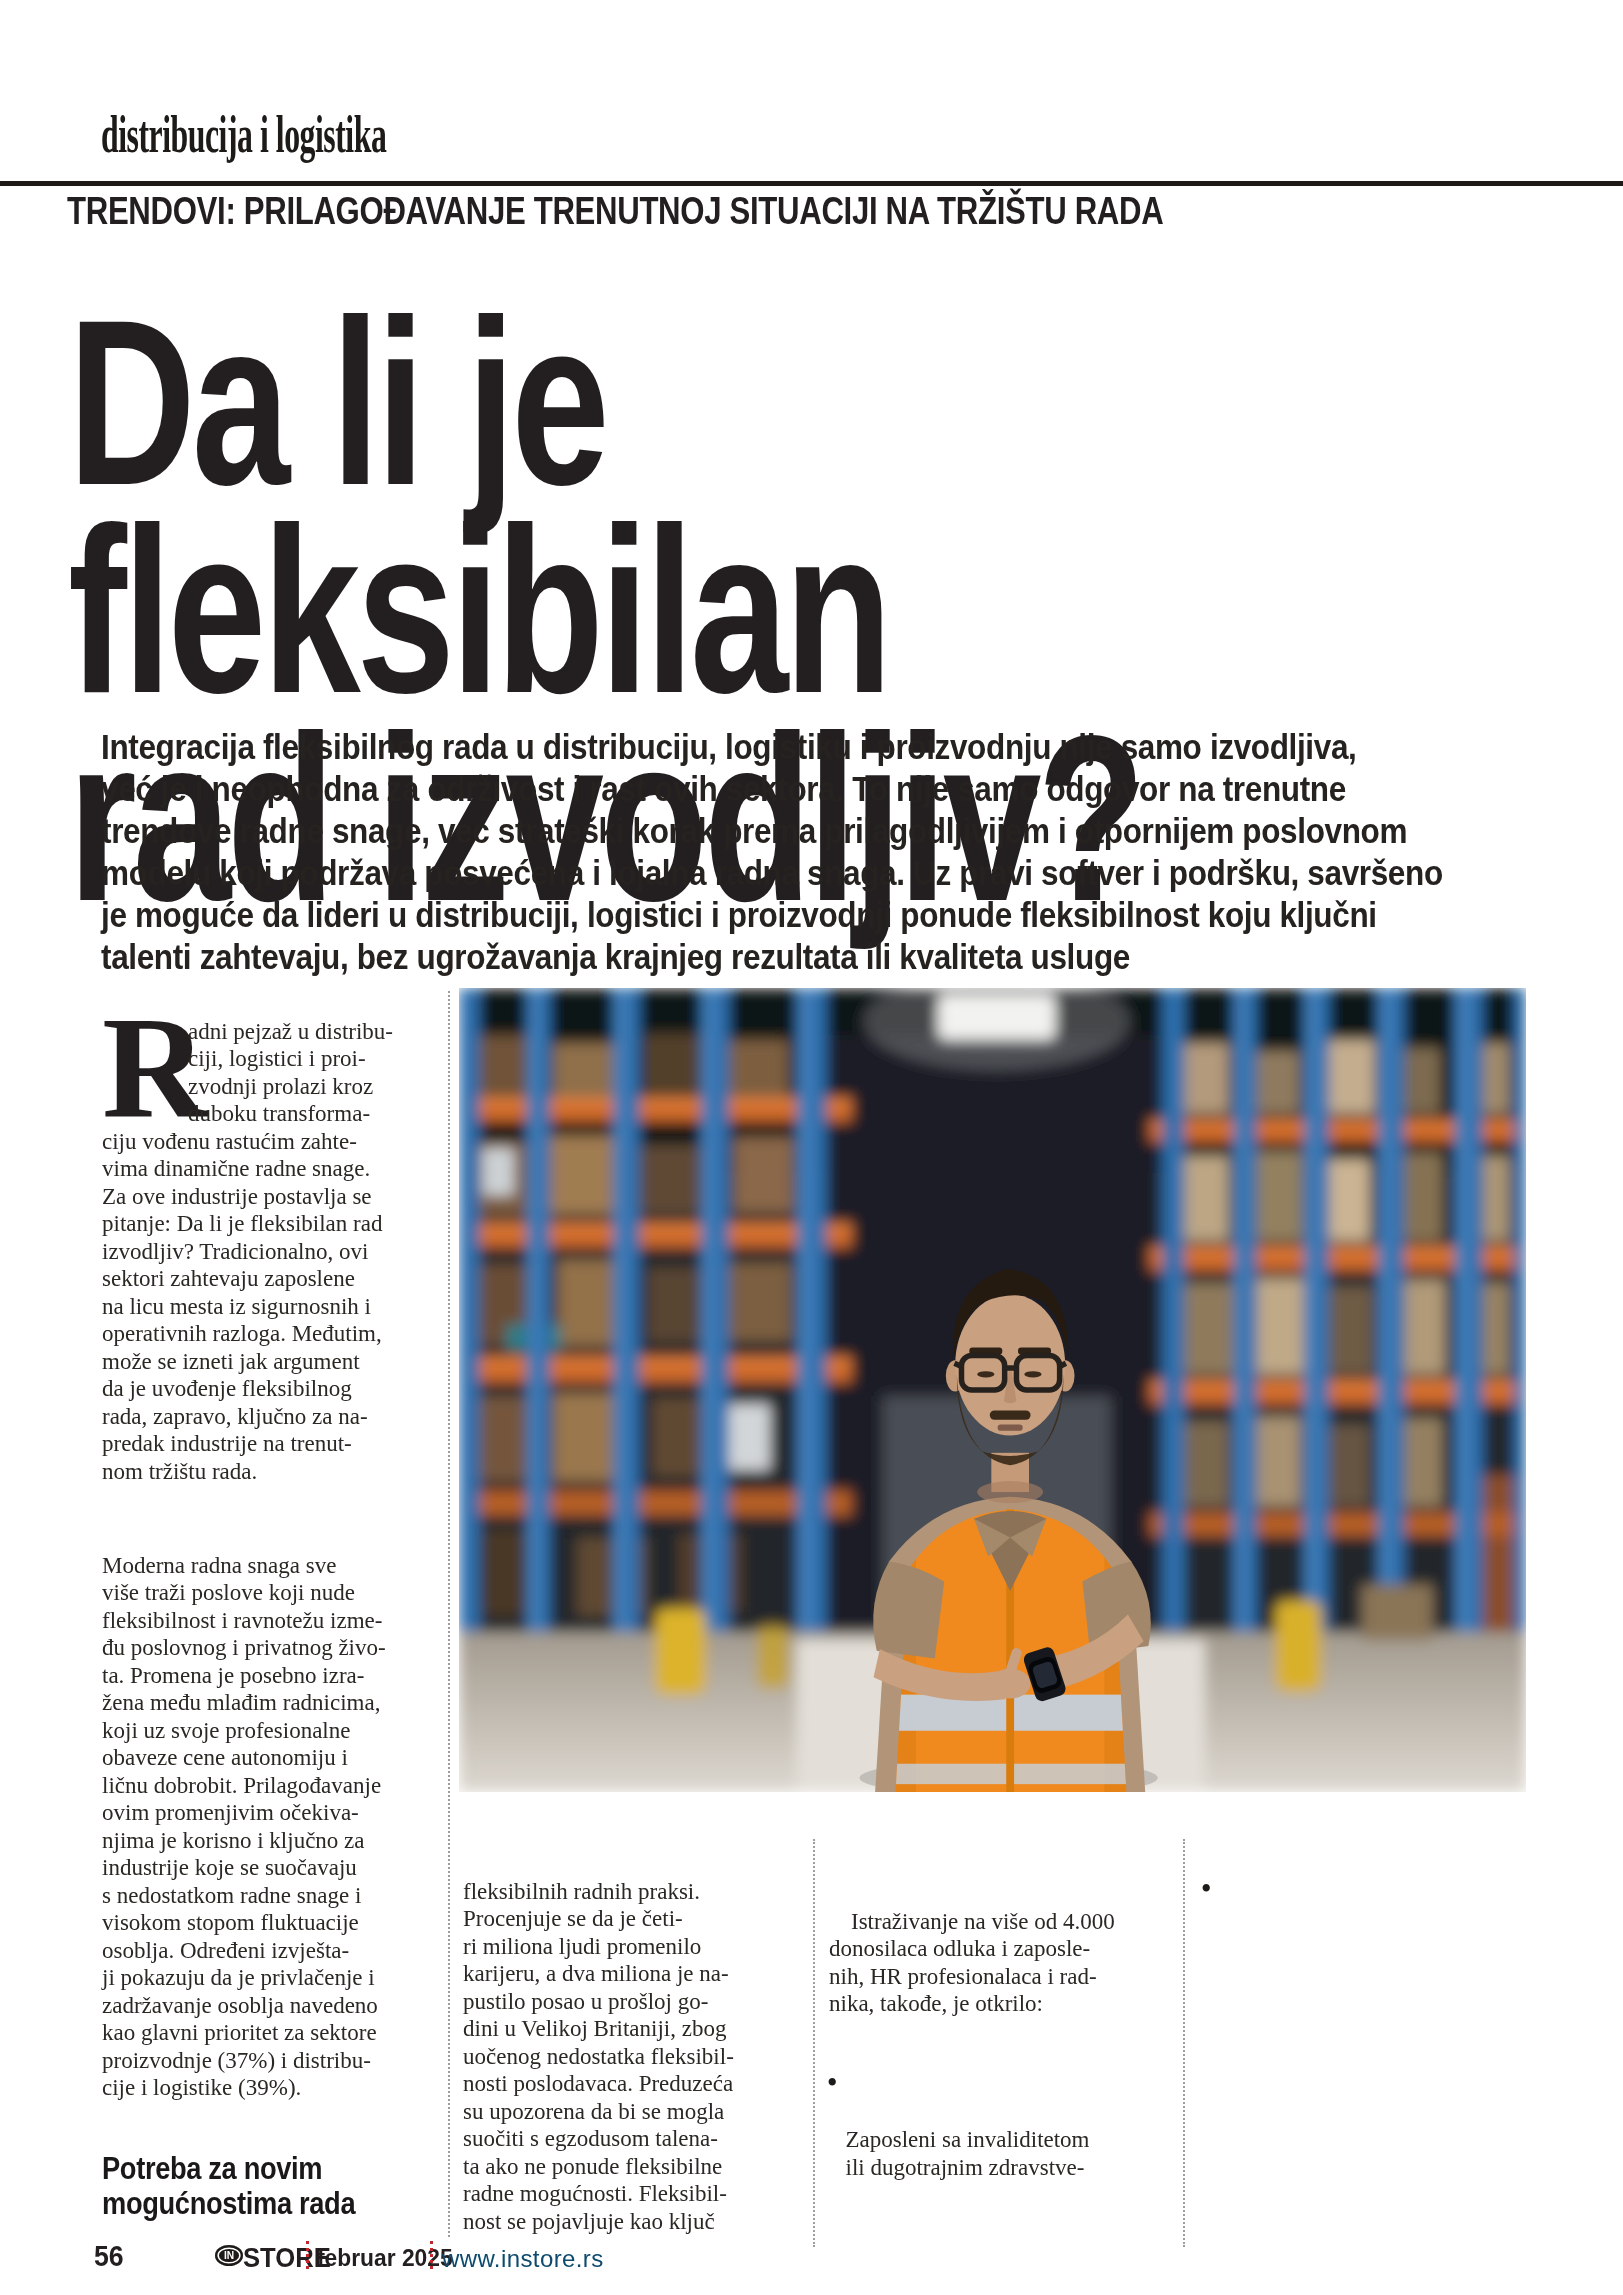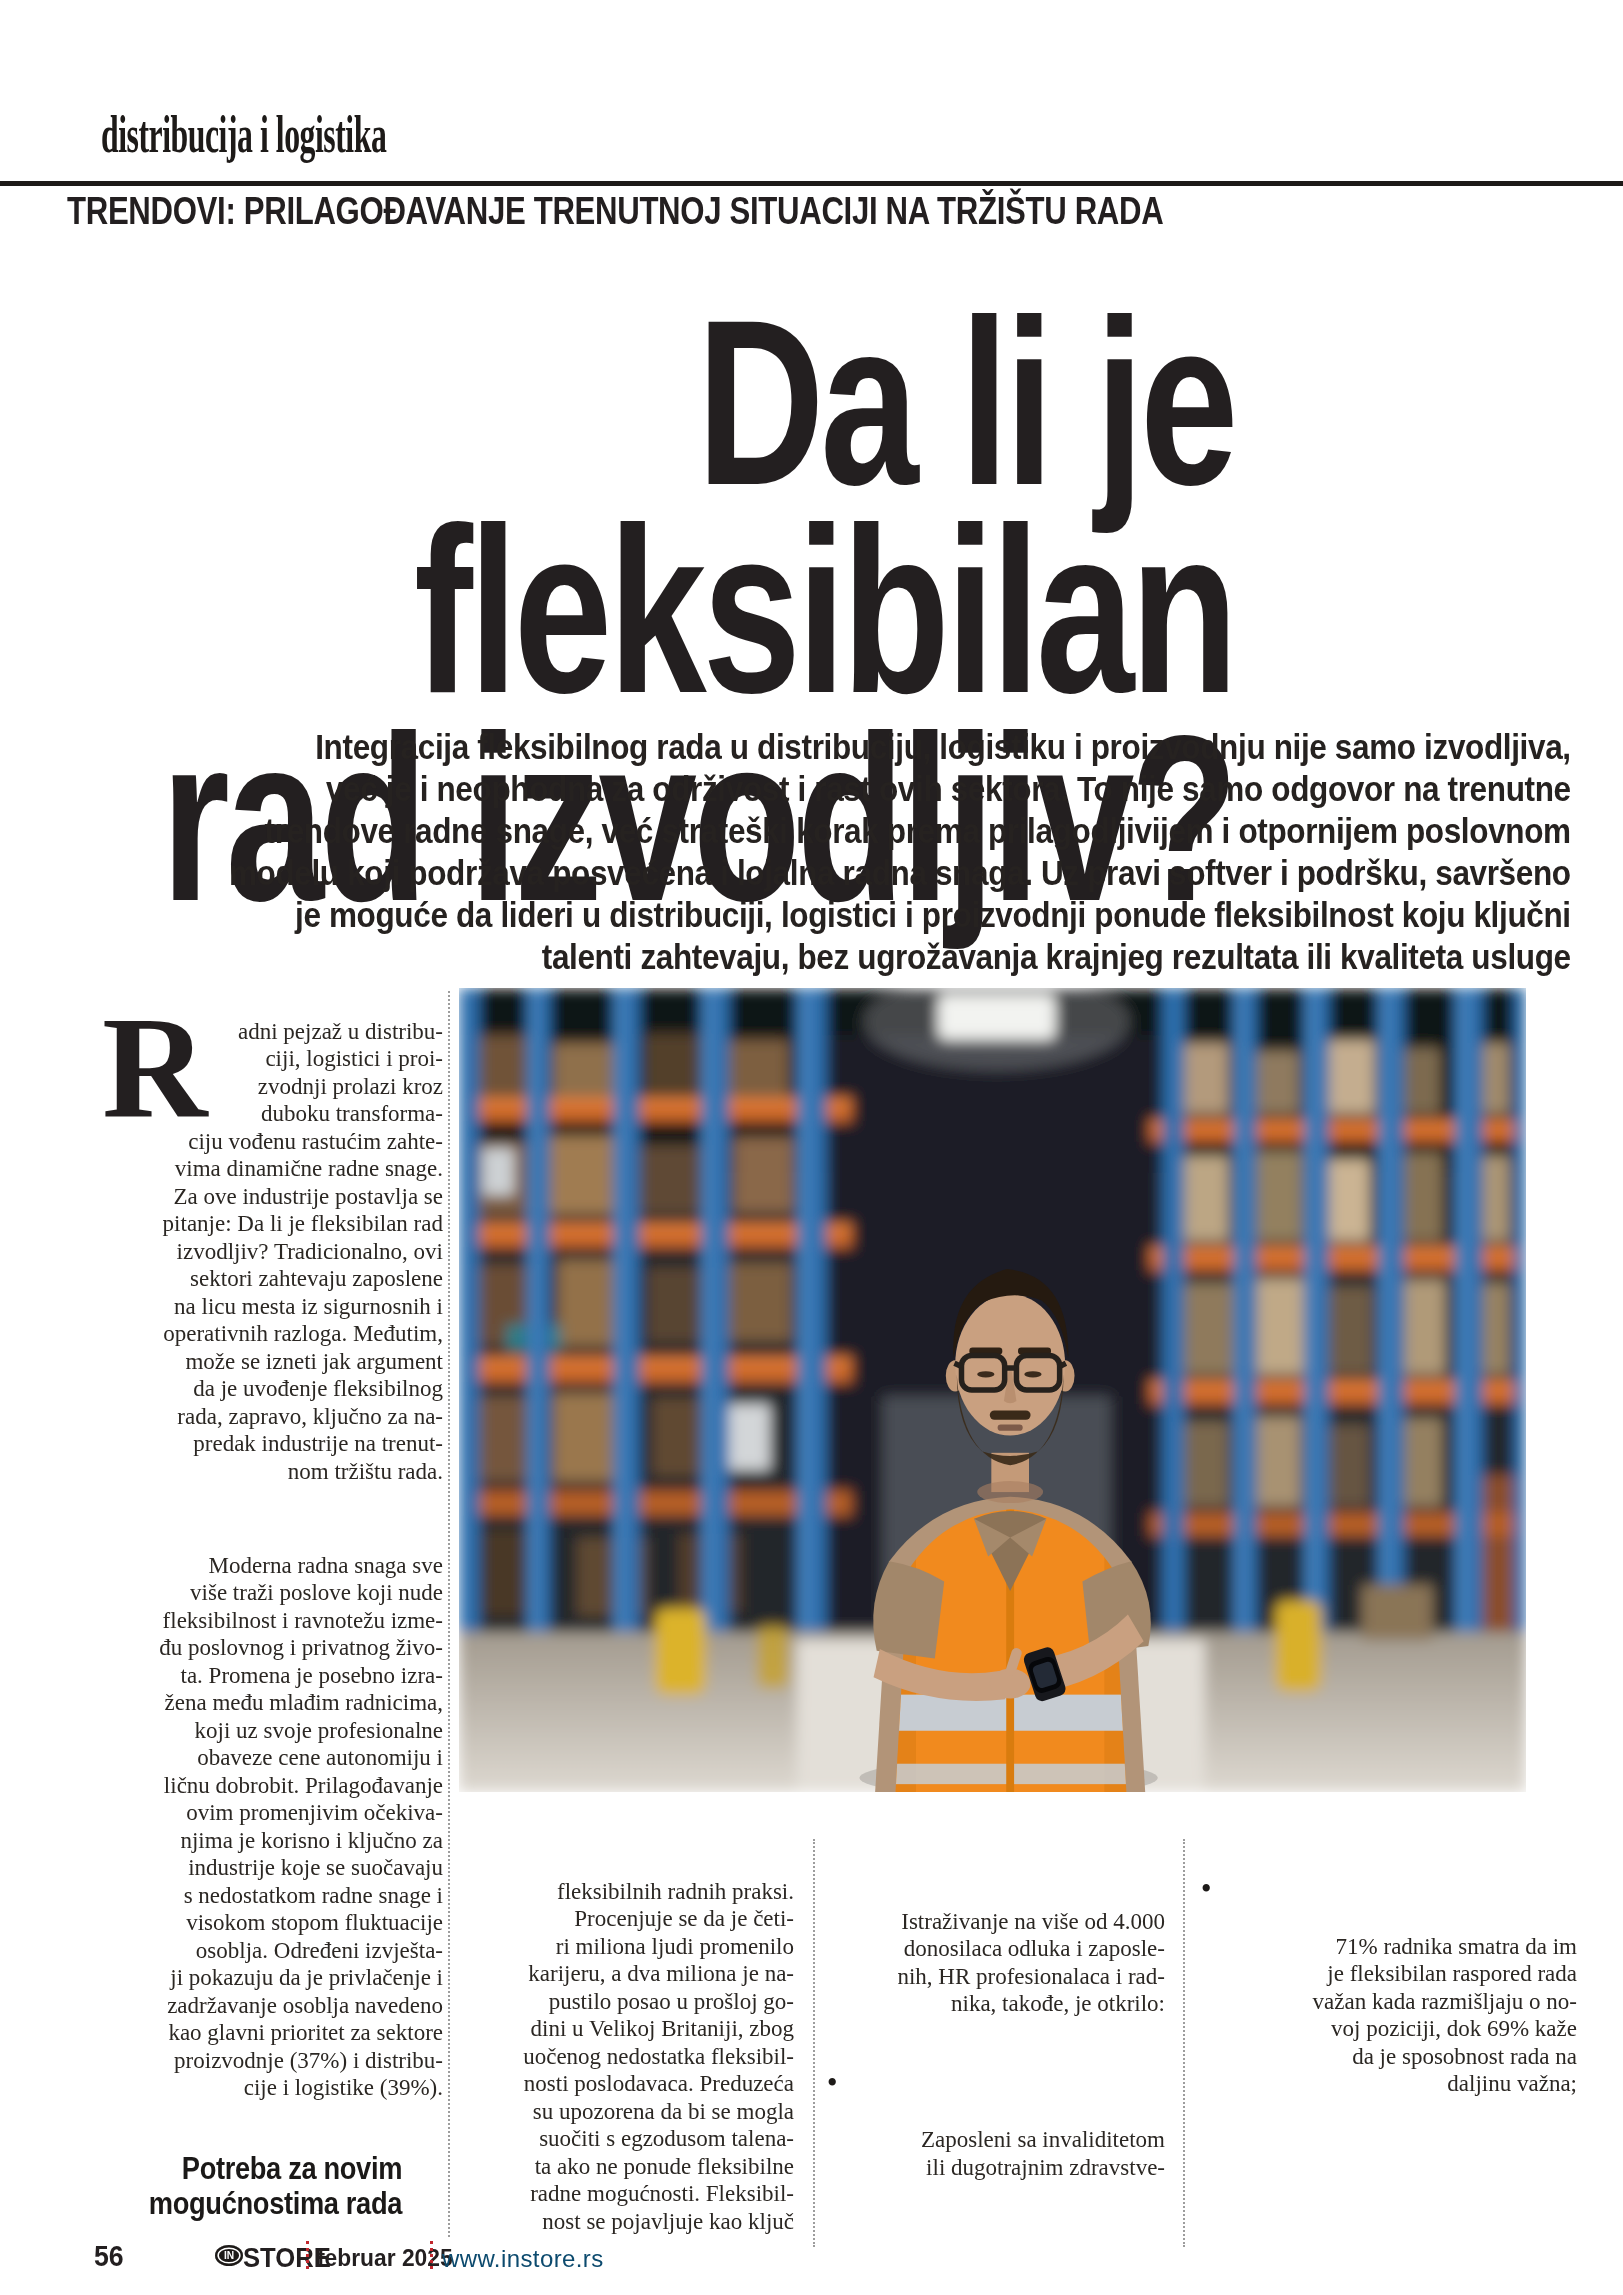--- a/index.html
+++ b/index.html
@@ -1,17 +1,17 @@
 <!DOCTYPE html>
 <html style="font-size:12.6px"><head>
 <meta charset="utf-8">
 <style>
   html,body{margin:0;padding:0;background:#e8e8e8;}
   #page{position:relative;width:1623px;height:2295px;background:#ffffff;overflow:hidden;
-        font-family:"Liberation Serif",serif;color:#262320;text-align:right;}
+        font-family:"Liberation Serif",serif;color:#262320;}
   .abs{position:absolute;}
   .cond{transform-origin:0 0;display:inline-block;white-space:pre-line;}
   
   #section-label{left:101px;top:107px;font-family:"Liberation Serif",serif;font-weight:bold;
      font-size:53px;line-height:55px;letter-spacing:-0.8px;color:#1d1a18;transform:scaleX(.60);}
   #header-rule{left:0;top:181px;width:1623px;height:4.7px;background:#1d1a18;}
   #kicker{left:67px;top:191px;font-family:"Liberation Sans",sans-serif;font-weight:bold;
      font-size:38px;line-height:41px;letter-spacing:-0.4px;color:#231f20;transform:scaleX(.82);}
   #title{left:68px;top:298px;font-family:"Liberation Sans",sans-serif;font-weight:bold;
      font-size:236px;line-height:208px;letter-spacing:-5.5px;color:#231f20;transform:scaleX(.75);}
@@ -306,26 +306,20 @@
     <div class="hang gap">
       <span class="bullet">•</span>
       <span class="para">Zaposleni sa invaliditetom
 ili dugotrajnim zdravstve-</span>
     </div>
   </div>
 
   <div class="abs bodycol" id="col4">
     <div class="hang">
       <span class="bullet">•</span>
-      <span class="para">71% radnika smatra da im
-je fleksibilan raspored rada
-važan kada razmišljaju o no-
-voj poziciji, dok 69% kaže
-da je sposobnost rada na
-daljinu važna;</span>
     </div>
     
   </div>
 
   <div class="abs f-bold" id="page-num">56</div>
   <div class="abs" id="logo-circle">
     <span id="logo-in">IN</span>
   </div>
   <div class="abs f-bold" id="logo-store">STORE</div>
   <div class="abs rdots" id="rsep1"></div>

